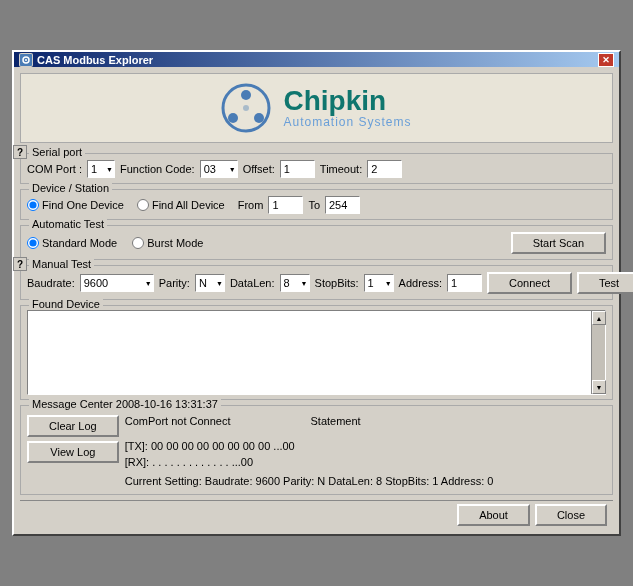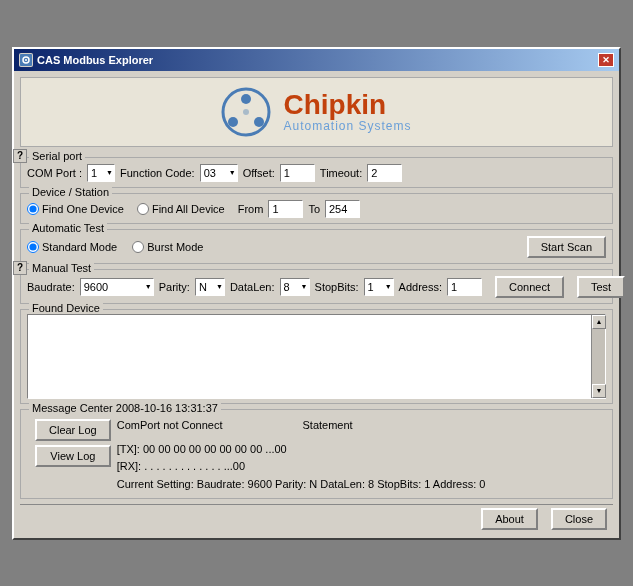--- a/index.html
+++ b/index.html
@@ -22,21 +22,21 @@
       border-bottom-color: #404040;
       box-shadow: 1px 1px 0 #808080;
     }
     .title-bar {
       background: linear-gradient(to right, #0a246a, #a6caf0);
       color: white;
       padding: 3px 5px;
       display: flex;
       align-items: center;
       justify-content: space-between;
-      height: 22px;
+      height: 15px;
     }
     .title-bar-left {
       display: flex;
       align-items: center;
       gap: 4px;
     }
     .title-bar-icon {
       width: 14px;
       height: 14px;
       background: #d4d0c8;
@@ -89,21 +89,21 @@
       width: 50px;
       height: 50px;
     }
     .logo-text {
       display: flex;
       flex-direction: column;
     }
     .logo-chipkin {
       font-size: 28px;
       font-weight: bold;
-      color: #c2410c;
+      color: #0f766e;
       line-height: 1;
     }
     .logo-automation {
       font-size: 12px;
       color: #6a9fd8;
       letter-spacing: 1px;
     }
     
     .group-box {
       border: 1px solid #aaa;
@@ -175,26 +175,25 @@
       font-size: 7px;
       position: absolute;
       right: 2px;
       pointer-events: none;
     }
     .wbtn {
       background: #d4d0c8;
       border: 2px solid;
       border-color: #fff #808080 #808080 #fff;
       height: 22px;
-      padding: 0 12px;
+      padding: 0 20px;
       font-size: 11px;
       font-family: inherit;
       cursor: pointer;
       white-space: nowrap;
-      margin-left: 8px;
     }
     
     .radio-group {
       display: flex;
       align-items: center;
       gap: 3px;
     }
     input[type="radio"] {
       width: 12px;
       height: 12px;

